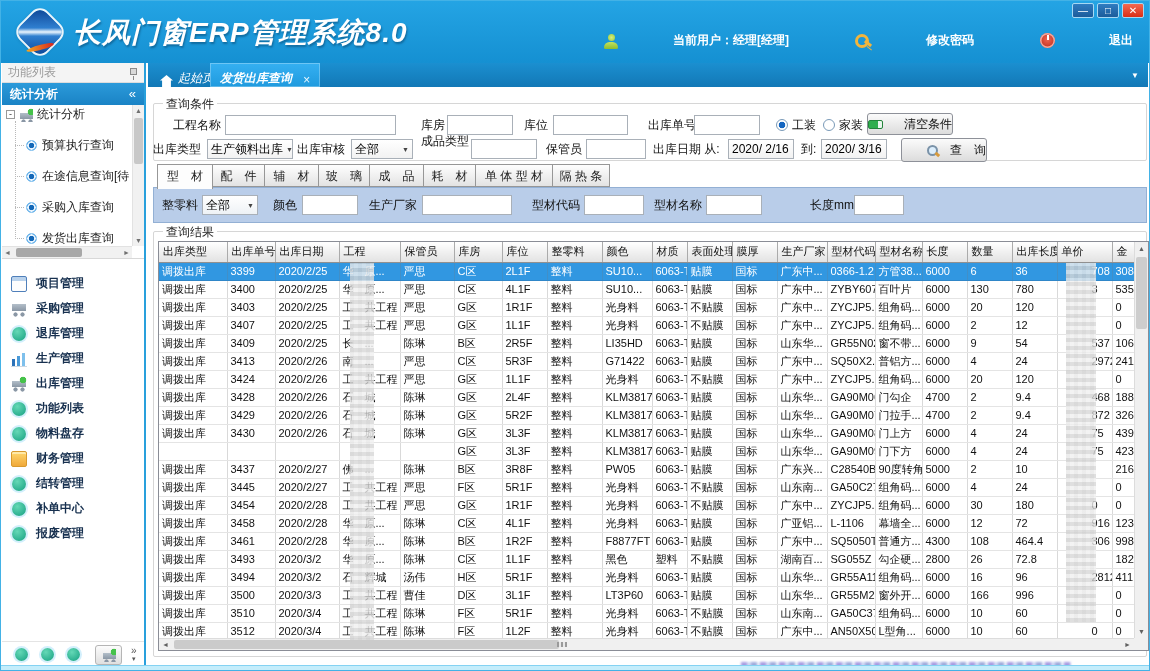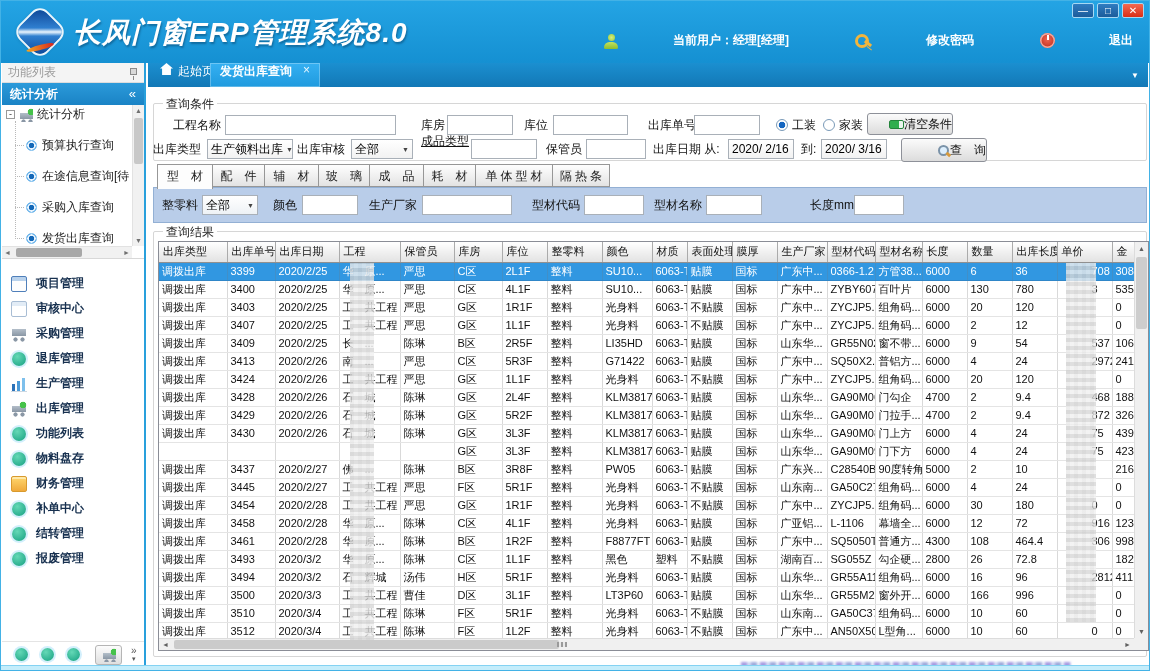--- a/index.html
+++ b/index.html
@@ -85,51 +85,51 @@
   .sbottom{position:absolute;left:0;right:0;bottom:0;height:26px;border-top:1px solid #e4e4e4;display:flex;align-items:center;padding-left:13px;background:#fff;}
   .bdot{width:13px;height:13px;border-radius:50%;margin-right:13px;background:radial-gradient(circle at 38% 32%,#64d8b6,#15a081);box-shadow:0 0 0 2px #d2effc;cursor:pointer;}
   .bbtn{width:27px;height:20px;border:1px solid #b5b5b5;border-radius:3px;background:linear-gradient(#fcfcfc,#dfdfdf);display:flex;align-items:center;justify-content:center;margin-left:2px;cursor:pointer;}
   .bchev{margin-left:9px;color:#555;font-size:10px;line-height:8px;text-align:center;cursor:pointer;}
   .bchev .c1::before{content:"\00BB";}
   .bchev .c2{display:block;font-size:7px;}
   .bchev .c2::before{content:"\25BE";}
 
   
   .tabstrip{position:absolute;left:147px;right:1px;top:62px;height:24px;background:linear-gradient(#1b8fd0,#1278b6);}
-  .tab{position:absolute;top:0;height:24px;display:flex;align-items:flex-start;gap:5px;padding:0 10px;color:#fff;font-size:12px;cursor:pointer;white-space:nowrap;}
+  .tab{position:absolute;top:0;height:24px;display:flex;align-items:flex-end;gap:5px;padding:0 10px;color:#fff;font-size:12px;cursor:pointer;white-space:nowrap;font-style:italic;}
   .tab.home{left:2px;}
   .ih{width:13px;height:12px;background:#fff;clip-path:polygon(50% 0,100% 46%,84% 46%,84% 100%,16% 100%,16% 46%,0 46%);}
   .tab.active{left:62px;background:linear-gradient(#35b0f2,#1f9ade);font-weight:bold;box-shadow:inset 0 0 0 1px rgba(255,255,255,.28);}
   .tclose{font-weight:normal;color:#e8f7ff;margin-left:6px;font-size:12px;cursor:pointer;}
   .tclose::before{content:"\00D7";}
   .tabcaret{position:absolute;right:9px;top:8px;color:#fff;font-size:8px;cursor:pointer;}
   .tabcaret::before{content:"\25BC";}
   .content{position:absolute;left:147px;right:1px;top:86px;bottom:5px;background:#fff;}
 
   
   .grp{position:absolute;border:1px solid #d6d6d6;border-radius:2px;background:#fff;}
   .grp .lg{position:absolute;top:-8px;left:9px;background:#fff;padding:0 3px;font-size:12px;color:#222;}
   .lbl{position:absolute;height:20px;line-height:20px;font-size:12px;color:#111;white-space:nowrap;}
   .tb{position:absolute;height:20px;border:1px solid #a9b0b8;background:#fff;font-size:12px;padding:0 3px;outline:none;}
   .dd{position:absolute;height:20px;border:1px solid #a9b0b8;background:linear-gradient(#fff,#f2f2f2);font-size:12px;display:flex;align-items:center;padding:0 3px;cursor:pointer;white-space:nowrap;overflow:hidden;}
   .dd .caret{margin-left:auto;font-size:7px;color:#444;padding-left:3px;}
   .dd .caret::before{content:"\25BC";}
   .radio{position:absolute;width:12px;height:12px;border-radius:50%;border:1px solid #7a9ab8;background:#fff;cursor:pointer;}
   .radio.on{background:radial-gradient(circle,#1465c0 0 3px,#fff 3.6px);}
   .rlbl{position:absolute;height:16px;line-height:16px;font-size:12px;color:#111;cursor:pointer;}
-  .btn{position:absolute;border:1px solid #8e9199;border-radius:3px;background:linear-gradient(#fbfbfb,#dcdcdc);display:flex;align-items:center;justify-content:flex-end;font-size:12px;color:#111;cursor:pointer;}
+  .btn{position:absolute;border:1px solid #8e9199;border-radius:3px;background:linear-gradient(#fbfbfb,#dcdcdc);display:flex;align-items:center;justify-content:space-between;font-size:12px;color:#111;cursor:pointer;}
   .ic-eraser{width:15px;height:9px;border-radius:2px;background:linear-gradient(90deg,#2fae4e 0 9px,#eaf6ee 9px);border:1px solid #23843b;}
   .ic-mag{width:13px;height:13px;position:relative;}
   .ic-mag::before{content:"";position:absolute;left:1px;top:1px;width:7px;height:7px;border:2px solid #7a92a8;border-radius:50%;background:#dceefc;}
   .ic-mag::after{content:"";position:absolute;left:9px;top:9px;width:5px;height:2.5px;background:#d79a3c;transform:rotate(42deg);}
 
   
   .mtabs{position:absolute;left:157px;top:163px;display:flex;z-index:3;}
   .mtab{height:23px;line-height:22px;text-align:center;font-size:12px;color:#222;background:linear-gradient(#fefefe,#e3e3e3);
-    border:1px solid #979797;margin-left:-1px;cursor:pointer;white-space:nowrap;padding:0 2px;font-family:Liberation Serif, serif;}
+    border:1px solid #979797;margin-left:-1px;cursor:pointer;white-space:nowrap;padding:0 2px;}
   .mtab.on{background:#fdfdfd;height:25px;border-bottom:none;z-index:4;}
   .filterbar{position:absolute;left:152px;top:186px;width:994px;height:36px;background:#b9cde9;border:1px solid #93b0d4;}
   .filterbar .tb{top:7px;}
   .filterbar .lbl{top:7px;}
   .filterbar .dd{top:7px;background:linear-gradient(#fff,#eef2f6);}
 
   
   .twrap{position:absolute;left:157px;top:240px;width:991px;height:410px;border:1px solid #8a8d96;background:#fff;overflow:hidden;}
   table{border-collapse:collapse;table-layout:fixed;width:977px;}
   th{height:20px;background:linear-gradient(#ffffff,#e2e2e2);border-right:1px solid #ababab;border-bottom:1px solid #909090;
@@ -239,24 +239,20 @@
         <span class="th"></span>
         <span class="a rt">►</span>
       </div>
     </div>
     <div class="menu" id="menu-items">
         <div class="mitem">
           <span class="mi i-clipboard"></span>
           <span>项目管理</span>
         </div>
         <div class="mitem">
-          <span class="mi i-clipboard2"></span>
-          <span>审核中心</span>
-        </div>
-        <div class="mitem">
           <span class="mi i-cart"></span>
           <span>采购管理</span>
         </div>
         <div class="mitem">
           <span class="mi i-circle"></span>
           <span>退库管理</span>
         </div>
         <div class="mitem">
           <span class="mi i-chart"></span>
           <span>生产管理</span>
@@ -272,25 +268,25 @@
         <div class="mitem">
           <span class="mi i-circle"></span>
           <span>物料盘存</span>
         </div>
         <div class="mitem">
           <span class="mi i-folder"></span>
           <span>财务管理</span>
         </div>
         <div class="mitem">
           <span class="mi i-circle"></span>
+          <span>结转管理</span>
+        </div>
+        <div class="mitem">
+          <span class="mi i-circle"></span>
           <span>补单中心</span>
-        </div>
-        <div class="mitem">
-          <span class="mi i-circle"></span>
-          <span>结转管理</span>
         </div>
         <div class="mitem">
           <span class="mi i-circle"></span>
           <span>报废管理</span>
         </div>
       </div>
     <div class="sbottom">
       <span class="bdot"></span>
       <span class="bdot"></span>
       <span class="bdot"></span>
@@ -338,21 +334,21 @@
   <span class="lbl" style="left:152px;top:138px;">出库类型</span>
   <div class="dd" style="left:206px;top:138px;width:86px;">
     <span>生产领料出库</span>
       <i class="caret"></i>
   </div>
   <span class="lbl" style="left:296px;top:138px;">出库审核</span>
   <div class="dd" style="left:350px;top:138px;width:62px;">
     <span>全部</span>
       <i class="caret"></i>
   </div>
-  <span class="lbl" style="left:420px;top:130px;text-decoration:underline;">成品类型</span>
+  <span class="lbl" style="left:420px;top:130px;">成品类型</span>
   <input class="tb" style="left: 470px; top: 138px; width: 66px;">
   <span class="lbl" style="left:545px;top:138px;">保管员</span>
   <input class="tb" style="left: 585px; top: 138px; width: 60px;">
   <span class="lbl" style="left:652px;top:138px;">出库日期 从:</span>
   <div class="dd" style="left:727px;top:138px;width:66px;">
     <span>2020/ 2/16</span>
       <i class="caret"></i>
   </div>
   <span class="lbl" style="left:800px;top:138px;">到:</span>
   <div class="dd" style="left:820px;top:138px;width:66px;">

